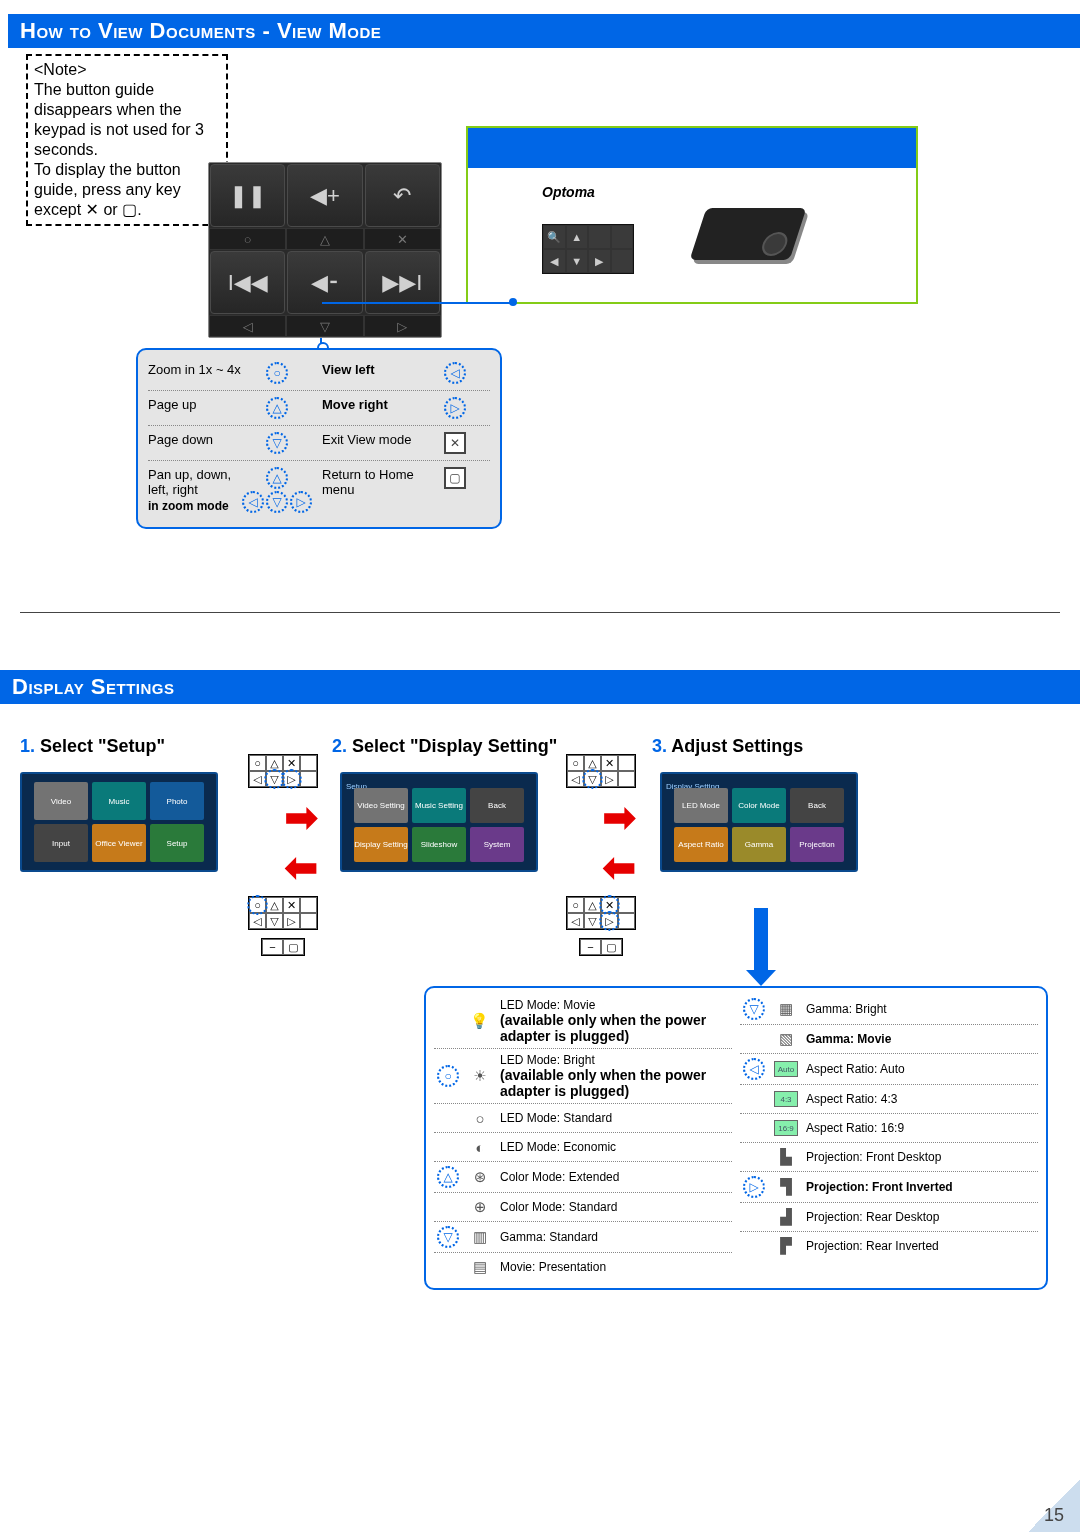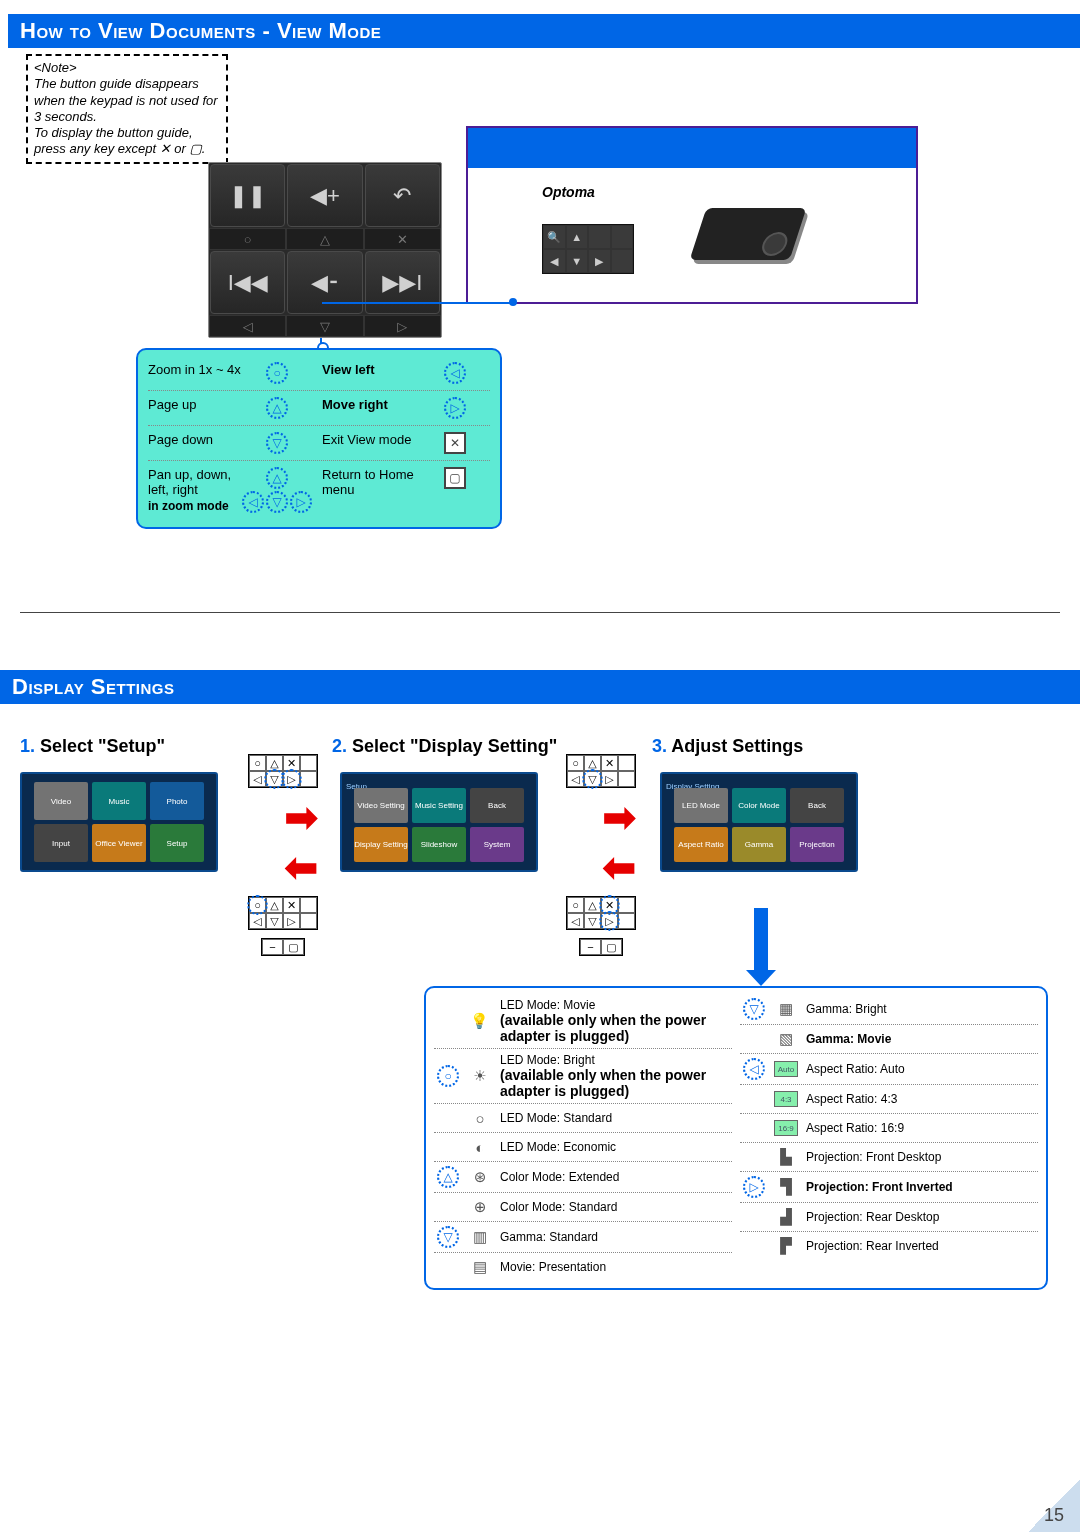--- a/index.html
+++ b/index.html
@@ -1,32 +1,32 @@
 <!DOCTYPE html>
 <html><head>
 <meta charset="utf-8">
 <style>
   * { box-sizing: border-box; margin: 0; padding: 0; }
   body { font-family: Arial, sans-serif; background: #fff; width: 1080px; height: 1532px; position: relative; color: #000; }
   .section-header { background: #0066e6; color: #fff; font-weight: bold; font-variant: small-caps; padding: 4px 12px; font-size: 22px; letter-spacing: 0.5px; }
-  .note-box { position: absolute; left: 26px; top: 54px; width: 202px; border: 2px dashed #000; padding: 4px 6px; font-size: 13px; line-height: 1.25; background: #fff; font-style: italic; }
+  .note-box { position: absolute; left: 26px; top: 54px; width: 202px; border: 2px dashed #000; padding: 4px 6px; font-size: 16px; line-height: 1.25; background: #fff; }
   .note-box .note-title { font-weight: normal; }
   .media-panel { position: absolute; left: 208px; top: 162px; width: 234px; height: 176px; background: #2a2a2a; border: 1px solid #888; border-radius: 2px; display: grid; grid-template-rows: 3fr 1fr 3fr 1fr; grid-template-columns: 1fr 1fr 1fr; }
   .media-btn { background: linear-gradient(#3a3a3a,#262626); border: 1px solid #4a4a4a; display: flex; align-items: center; justify-content: center; color: #d0d0d0; font-size: 22px; border-radius: 4px; margin: 1px; }
   .media-sub { background: #1e1e1e; color: #777; font-size: 13px; display: flex; align-items: center; justify-content: center; border: 1px solid #333; }
-  .wire-inline { position: absolute; left: 466px; top: 126px; width: 452px; height: 178px; border: 2px solid #4c1d95; background: #fff; }
+  .wire-inline { position: absolute; left: 466px; top: 126px; width: 452px; height: 178px; border: 2px solid #84cc16; background: #fff; }
   .wire-inline .bluebar { background: #0066e6; height: 40px; width: 100%; }
   .wire-inline .brand { position: absolute; left: 74px; top: 56px; font-weight: bold; font-style: italic; font-size: 14px; }
   .wire-inline .proj { position: absolute; left: 230px; top: 80px; width: 100px; height: 52px; background: #222; transform: skewX(-18deg); border-radius: 6px; box-shadow: 4px 4px 0 #888; }
   .wire-inline .proj::after { content: ""; position: absolute; right: 8px; bottom: 4px; width: 20px; height: 20px; background: #3a3a3a; border-radius: 50%; border: 2px solid #555; }
   .mini-keypad { position: absolute; left: 74px; top: 96px; width: 92px; height: 50px; display: grid; grid-template-columns: repeat(4,1fr); grid-template-rows: repeat(2,1fr); border: 1px solid #111; }
   .mini-keypad div { border: 1px solid #333; background: #3a3a3a; color: #ccc; font-size: 11px; display: flex; align-items: center; justify-content: center; }
   .conn-line1 { position: absolute; left: 322px; top: 302px; width: 190px; height: 2px; background: #0066e6; }
   .conn-dot { width: 8px; height: 8px; background: #0066e6; border-radius: 50%; position: absolute; }
-  .legend-box { position: absolute; left: 136px; top: 348px; width: 366px; border: 2px solid #0066e6; border-radius: 10px; padding: 6px 10px 8px; font-size: 13px; background: #5eead4; }
+  .legend-box { position: absolute; left: 136px; top: 348px; width: 366px; border: 2px solid #0066e6; border-radius: 10px; padding: 6px 10px 8px; font-size: 13px; background: #e5e5e5; }
   .legend-row { display: flex; align-items: flex-start; padding: 6px 0; border-bottom: 1px dotted #888; }
   .legend-row:last-child { border-bottom: none; }
   .legend-col1 { width: 96px; }
   .legend-col2 { width: 66px; display: flex; justify-content: center; align-items: flex-start; gap: 2px; flex-wrap: wrap; }
   .legend-col3 { width: 120px; padding-left: 12px; }
   .legend-col4 { width: 50px; display: flex; justify-content: center; }
   .dot-icon { width: 22px; height: 22px; border: 2px dotted #0066e6; border-radius: 50%; display: inline-flex; align-items: center; justify-content: center; font-size: 12px; color: #0066e6; }
   .square-icon { width: 22px; height: 22px; border: 2px solid #444; display: inline-flex; align-items: center; justify-content: center; font-size: 12px; color: #444; background: #fff; }
   .zoom-note { font-weight: bold; font-size: 12px; margin-top: 2px; display: block; }
   .legend-connector { position: absolute; left: 320px; top: 338px; width: 2px; height: 12px; background: #0066e6; }

